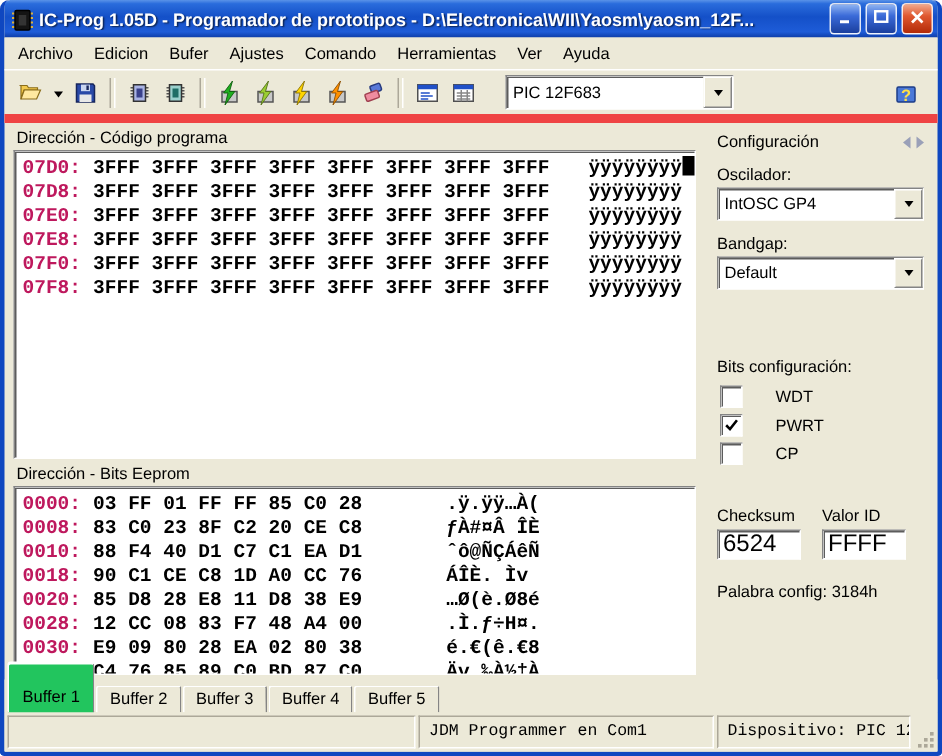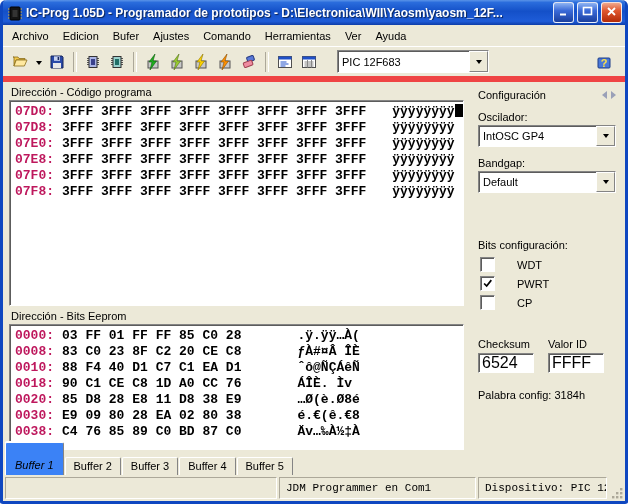--- a/index.html
+++ b/index.html
@@ -51,21 +51,21 @@
   .cfg-label.bits{margin-top:46px;}
   .checkrow{display:flex;align-items:center;gap:22px;margin:4px 0 4px 2px;}
   .checkbox{width:13px;height:13px;background:#fff;border:1px solid;border-color:#848484 #fff #fff #848484;box-shadow:inset 1px 1px 0 #5c5c5c;display:flex;align-items:center;justify-content:center;}
   .vals{display:flex;gap:14px;margin-top:24px;}
   .val-col .cfg-label{margin:0 0 3px 0;}
   .text-input{width:48px;height:16px;background:#fff;border:1px solid;border-color:#848484 #fff #fff #848484;box-shadow:inset 1px 1px 0 #5c5c5c;font-family:"Liberation Sans",sans-serif;font-size:16px;padding:1px 3px;}
   .cfgword{margin-top:16px;}
   
   .tabstrip{height:22px;flex:0 0 22px;display:flex;align-items:flex-end;padding-left:2px;background:#ece9d8;}
   .tab{border:1px solid #848484;border-bottom:none;border-top-color:#fff;border-left-color:#fff;border-radius:2px 2px 0 0;background:#ece9d8;padding:2px 8px 3px 8px;margin-right:1px;}
-  .tab.active{padding:16px 9px 4px 9px;background:#3b82f6;box-shadow:0 -1px 0 #fff;font-style:italic;}
+  .tab.active{padding:16px 9px 4px 9px;background:#22c55e;box-shadow:0 -1px 0 #fff;}
   
   .statusbar{height:22px;flex:0 0 22px;display:flex;gap:2px;align-items:stretch;padding:2px 2px 2px 2px;background:#ece9d8;font-family:Liberation Mono, monospace;}
   .sb-panel{border:1px solid;border-color:#aca899 #fff #fff #aca899;padding:1px 6px;display:flex;align-items:center;white-space:pre;overflow:hidden;}
   .sb-1{flex:0 0 258px;}
   .sb-2{flex:0 0 183px;}
   .sb-3{flex:1;}
   .grip{width:14px;display:flex;align-items:flex-end;justify-content:flex-end;}
 </style>
 </head>
 <body>
@@ -251,20 +251,21 @@
           <div class="hex-row"><span class="addr">07F0:</span><span class="words">3FFF 3FFF 3FFF 3FFF 3FFF 3FFF 3FFF 3FFF</span><span class="code-ascii">ÿÿÿÿÿÿÿÿ</span></div>
           <div class="hex-row"><span class="addr">07F8:</span><span class="words">3FFF 3FFF 3FFF 3FFF 3FFF 3FFF 3FFF 3FFF</span><span class="code-ascii">ÿÿÿÿÿÿÿÿ</span></div>
         </div>
       <div class="group-label" style="margin-top:4px;">Dirección - Bits Eeprom</div>
       <div class="hexbox ee-box" id="ee-box">
           <div class="hex-row"><span class="addr">0000:</span><span class="words">03 FF 01 FF FF 85 C0 28</span><span class="ee-ascii">.ÿ.ÿÿ…À(</span></div>
           <div class="hex-row"><span class="addr">0008:</span><span class="words">83 C0 23 8F C2 20 CE C8</span><span class="ee-ascii">ƒÀ#¤Â ÎÈ</span></div>
           <div class="hex-row"><span class="addr">0010:</span><span class="words">88 F4 40 D1 C7 C1 EA D1</span><span class="ee-ascii">ˆô@ÑÇÁêÑ</span></div>
           <div class="hex-row"><span class="addr">0018:</span><span class="words">90 C1 CE C8 1D A0 CC 76</span><span class="ee-ascii">ÁÎÈ. Ìv</span></div>
           <div class="hex-row"><span class="addr">0020:</span><span class="words">85 D8 28 E8 11 D8 38 E9</span><span class="ee-ascii">…Ø(è.Ø8é</span></div>
+          <div class="hex-row"><span class="addr">0028:</span><span class="words">12 CC 08 83 F7 48 A4 00</span><span class="ee-ascii">.Ì.ƒ÷H¤.</span></div>
           <div class="hex-row"><span class="addr">0030:</span><span class="words">E9 09 80 28 EA 02 80 38</span><span class="ee-ascii">é.€(ê.€8</span></div>
           <div class="hex-row"><span class="addr">0038:</span><span class="words">C4 76 85 89 C0 BD 87 C0</span><span class="ee-ascii">Äv…‰À½‡À</span></div>
         </div>
     </div>
 
     <div class="config-panel">
       <div class="config-header">
         <span class="ttl">Configuración</span>
         <span class="arr left"></span>
         <span class="arr right"></span>

